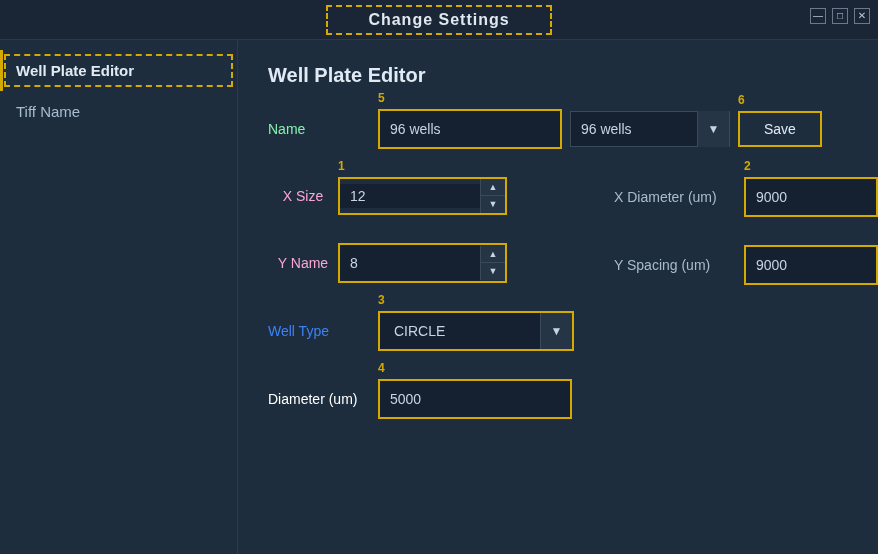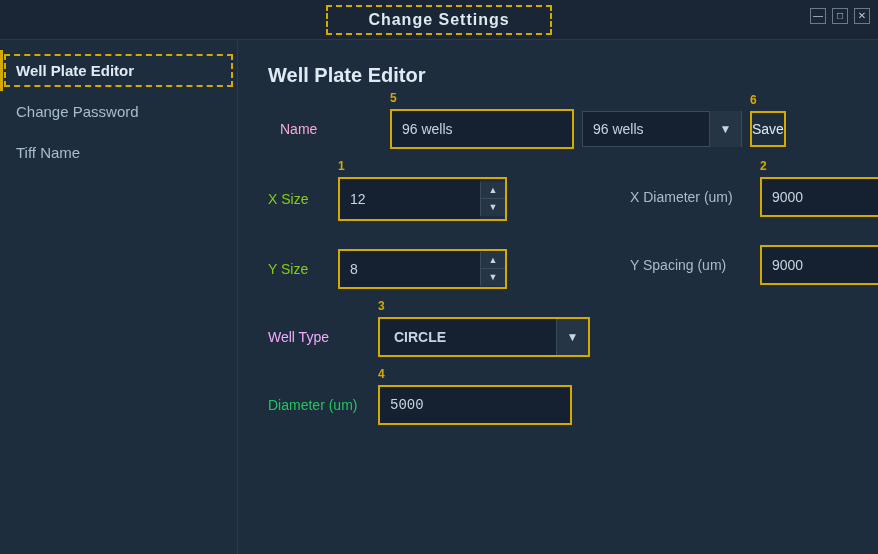--- a/index.html
+++ b/index.html
@@ -104,24 +104,23 @@
     }
     .section-title {
       font-size: 20px;
       font-weight: bold;
       color: #e0eaf4;
       margin-bottom: 22px;
     }
 
     .form-label {
       font-size: 14px;
-      color: #f9a8d4;
+      color: #86efac;
       width: 110px;
       flex-shrink: 0;
-      margin-left: 12px;
     }
 
     
     .name-row {
       display: flex;
       align-items: center;
       margin-bottom: 14px;
       position: relative;
     }
     .name-row .form-label {
@@ -188,34 +187,35 @@
       left: 0;
       color: #d4aa00;
       font-size: 12px;
       font-weight: bold;
     }
     .save-btn {
       border: 2px solid #d4aa00;
       background: #1e2d3e;
       color: #e0eaf4;
       font-size: 14px;
-      padding: 5px 0;
+      padding: 5px 24px;
       cursor: pointer;
       height: 36px;
     }
 
     .xy-row {
       display: flex;
       align-items: center;
       position: relative;
     }
     .xy-label {
       font-size: 14px;
-      color: #84cc16;
+      color: #f9a8d4;
       width: 70px;
+      text-align: center;
     }
     .xy-input-wrap {
       border: 2px solid #d4aa00;
       display: flex;
       align-items: center;
       position: relative;
     }
     .xy-badge {
       position: absolute;
       top: -18px;
@@ -256,21 +256,21 @@
 
     
     .welltype-row {
       display: flex;
       align-items: center;
       margin-bottom: 14px;
       position: relative;
     }
     .welltype-label {
       font-size: 14px;
-      color: #f0abfc;
+      color: #3b82f6;
       width: 110px;
     }
     .welltype-dropdown-wrap {
       border: 2px solid #d4aa00;
       display: flex;
       align-items: center;
       position: relative;
     }
     .welltype-badge {
       position: absolute;
@@ -279,25 +279,24 @@
       color: #d4aa00;
       font-size: 12px;
       font-weight: bold;
     }
     .welltype-value {
       background: #152030;
       border: none;
       color: #c8d4e0;
       font-size: 14px;
       padding: 7px 14px;
-      width: 176px;
-      height: 36px;
-      display: flex;
-      align-items: center;
-      font-weight: bold;
+      width: 160px;
+      height: 36px;
+      display: flex;
+      align-items: center;
     }
     .welltype-arrow {
       width: 32px;
       height: 36px;
       background: #253545;
       border-left: 1px solid #3a4a5a;
       display: flex;
       align-items: center;
       justify-content: center;
       cursor: pointer;
@@ -306,21 +305,21 @@
     }
 
     
     .diam-row {
       display: flex;
       align-items: center;
       position: relative;
     }
     .diam-label {
       font-size: 14px;
-      color: #22c55e;
+      color: #ffffff;
       width: 110px;
     }
     .diam-input-wrap {
       border: 2px solid #d4aa00;
       position: relative;
     }
     .diam-badge {
       position: absolute;
       top: -18px;
       left: 0;
@@ -330,44 +329,40 @@
     }
     .diam-input {
       background: #152030;
       border: none;
       color: #c8d4e0;
       font-size: 14px;
       padding: 7px 10px;
       outline: none;
       width: 190px;
       height: 36px;
-      font-family: Liberation Mono, monospace;
     }
   </style>
 </head>
 <body>
 
 <div class="title-bar">
   <div class="title-bar-title">Change Settings</div>
   <div class="title-bar-controls">
     <button class="title-btn">—</button>
     <button class="title-btn">□</button>
     <button class="title-btn">✕</button>
   </div>
 </div>
 
 <div class="app-body">
 
   <div class="sidebar">
     <div class="sidebar-item active" style="position:relative;">
       <div class="sidebar-item-active-border"></div>
       <span>Well Plate Editor</span>
-    </div>
-    <div class="sidebar-item">
-      <span>Change Password</span>
     </div>
     <div class="sidebar-item">
       <span>Tiff Name</span>
     </div>
   </div>
 
   <div class="main-content">
     <div class="section-title">Well Plate Editor</div>
 
     <div class="name-row" style="margin-bottom:28px;">
@@ -390,31 +385,31 @@
 
     <div style="display:flex; gap:0;">
 
       <div style="flex:0 0 auto;">
 
         <div class="xy-row" style="margin-bottom:28px; align-items:center;">
           <div class="xy-label">X Size</div>
           <div style="position:relative;">
             <span class="xy-badge">1</span>
             <div class="xy-input-wrap">
-              <input class="xy-input" type="text" value="12" style="background: rgb(21, 32, 48); border: none; color: rgb(200, 212, 224); font-size: 14px; padding: 3px 10px; outline: none; width: 140px; height: 40px;">
+              <input class="xy-input" type="text" value="12" style="background: rgb(21, 32, 48); border: none; color: rgb(200, 212, 224); font-size: 14px; padding: 3px 10px; outline: none; width: 140px; height: 24px;">
               <div class="spinner-btns">
                 <button class="spinner-btn">▲</button>
                 <button class="spinner-btn">▼</button>
               </div>
             </div>
           </div>
         </div>
 
         <div class="xy-row" style="margin-bottom:28px; align-items:center;">
-          <div class="xy-label">Y Size</div>
+          <div class="xy-label">Y Name</div>
           <div style="position:relative;">
             <div class="xy-input-wrap">
               <input class="xy-input" type="text" value="8" style="background: rgb(21, 32, 48); border: none; color: rgb(200, 212, 224); font-size: 14px; padding: 4px 10px; outline: none; width: 140px; height: 36px;">
               <div class="spinner-btns">
                 <button class="spinner-btn">▲</button>
                 <button class="spinner-btn">▼</button>
               </div>
             </div>
           </div>
         </div>

